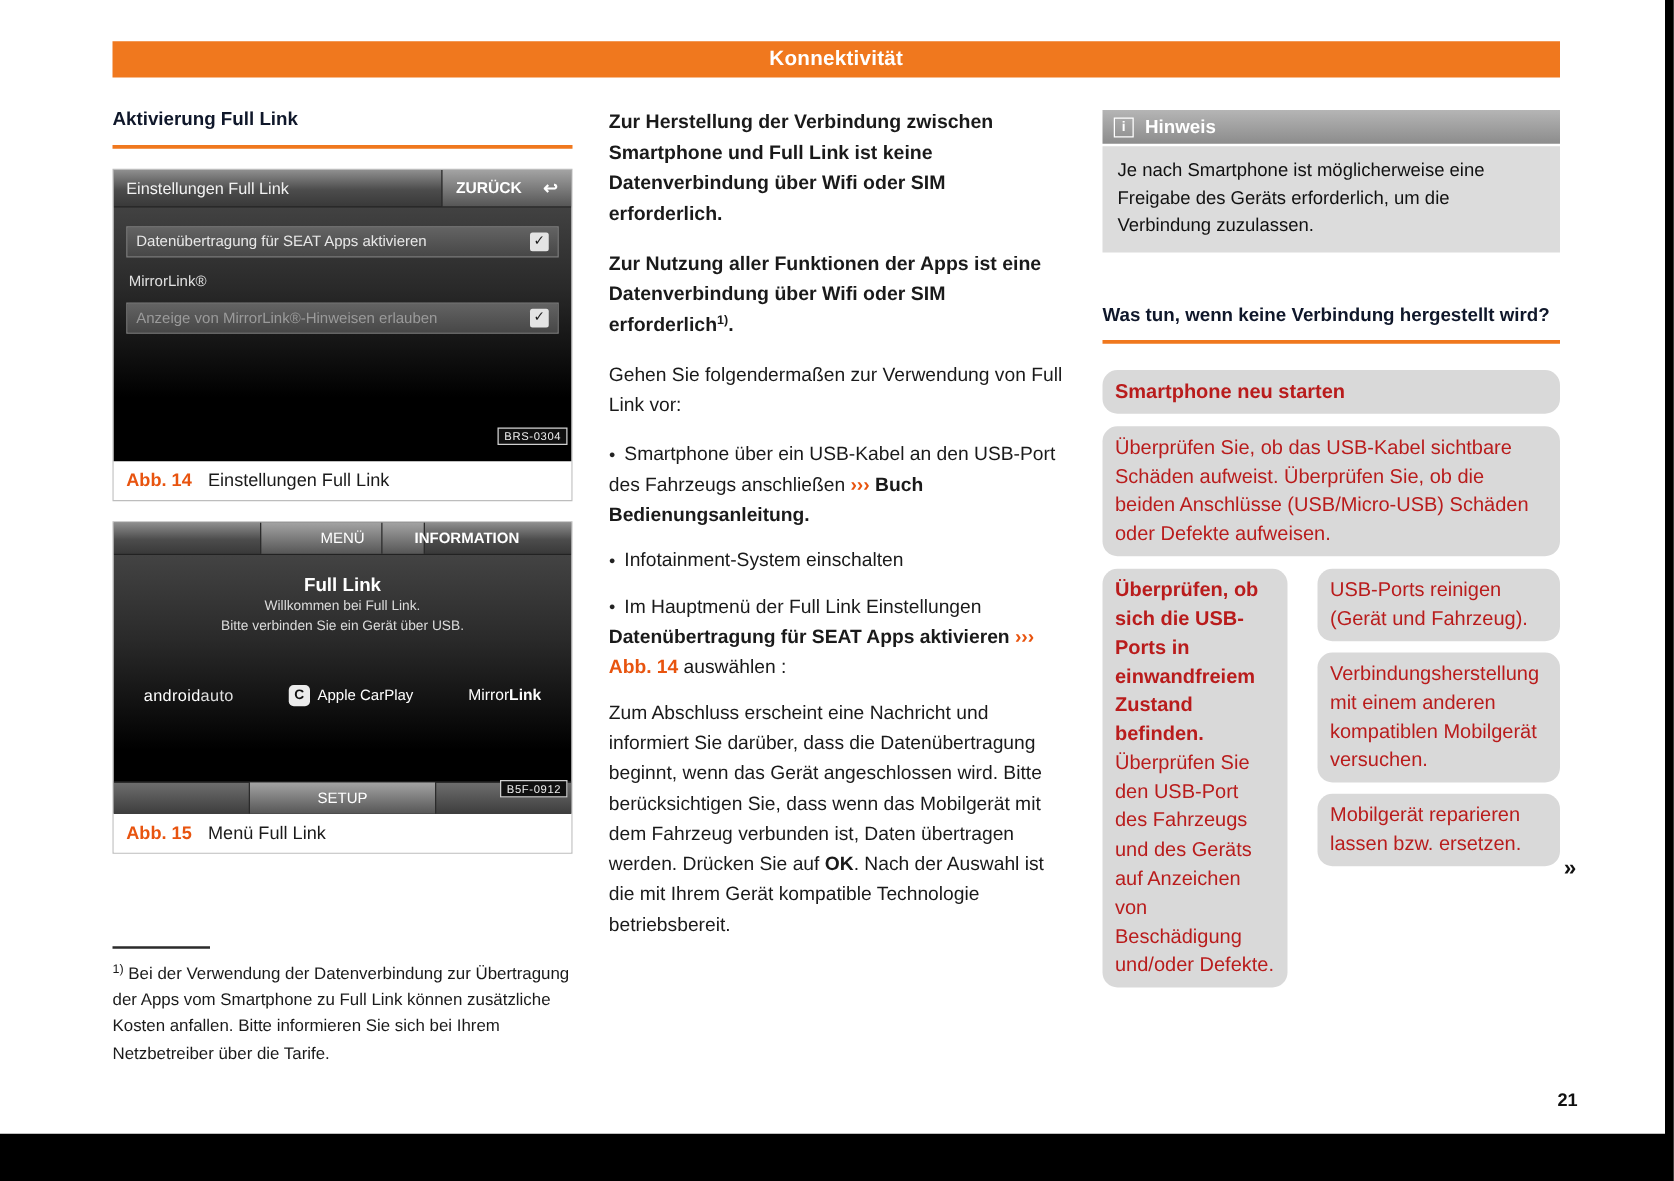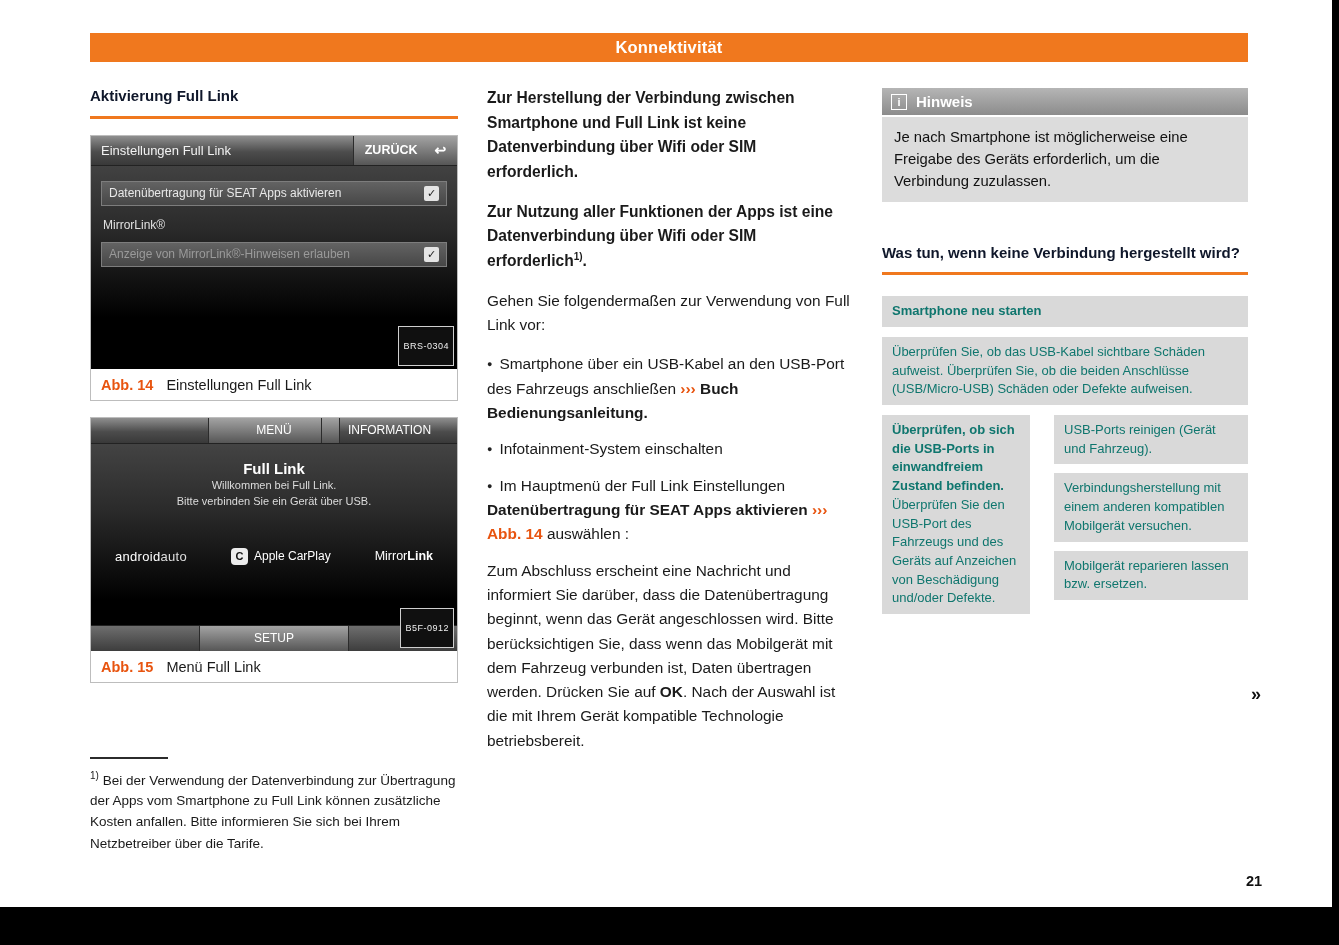--- a/index.html
+++ b/index.html
@@ -63,23 +63,23 @@
     color:#e8e8e8; font-size:12px;
   }
   .scr-row.dim { color:#9a9a9a; margin-top:10px; }
   .scr-check {
     width:15px; height:15px; flex:none;
     background:#e4e4e4; color:#1c1c1c;
     font-size:11px; line-height:15px; text-align:center; border-radius:2px;
   }
   .scr-label { margin:12px 12px 0; color:#e0e0e0; font-size:12px; }
   .scr-code {
-    position:absolute; right:3px; bottom:3px; z-index:3;
+    position:absolute; right:3px; bottom:13px; z-index:3;
     border:1px solid #cfcfcf; background:#101010; color:#eee;
-    font-size:9px; padding:14px 4px; letter-spacing:.5px;
+    font-size:9px; padding:1px 4px; letter-spacing:.5px;
   }
   .fig-caption {
     display:flex; gap:13px; align-items:baseline;
     padding:8px 10px 7px; font-size:14.5px; background:#fff;
   }
   .fig-label { color:#E8540F; font-weight:bold; }
   .fig-text  { color:#1a1a1a; }
 
   
   .scr2-topbar {
@@ -89,21 +89,21 @@
   }
   .scr2-menu, .scr2-info, .scr2-setup {
     display:flex; align-items:center; justify-content:center;
     color:#fff; font-size:12px; height:100%;
   }
   .scr2-menu {
     position:absolute; left:50%; top:0; transform:translateX(-50%); width:132px;
     background:linear-gradient(#a3a3a3,#565656);
     border-left:1px solid #2b2b2b; border-right:1px solid #2b2b2b;
   }
-  .scr2-info { position:absolute; right:0; top:0; width:136px; border-left:1px solid #2b2b2b; }
+  .scr2-info { position:absolute; right:16px; top:0; width:136px; border-left:1px solid #2b2b2b;font-weight:bold; }
   .scr2-title { margin-top:16px; text-align:center; color:#fff; font-weight:bold; font-size:15px; }
   .scr2-line  { text-align:center; color:#dcdcdc; font-size:11px; line-height:1.5; }
   .scr2-line:first-of-type { margin-top:12px; }
   .scr2-logos {
     margin-top:38px; padding:0 24px;
     display:flex; align-items:center; justify-content:space-between;
   }
   .logo-android { color:#fff; font-size:13px; letter-spacing:.3px; }
   .logo-android .a2 { opacity:.85; }
   .logo-carplay { display:flex; align-items:center; gap:6px; color:#fff; font-size:12px; }
@@ -152,21 +152,21 @@
     display:flex; align-items:center; justify-content:center;
   }
   .note-title { color:#fff; font-weight:bold; font-size:15px; }
   .note-body {
     margin-top:2px; background:#DCDCDC;
     padding:9px 12px; font-size:14.8px; line-height:1.5; color:#111;
   }
   .trouble { margin-top:40px; }
   .step-box {
     background:#D9D9D9; padding:6px 10px;
-    font-size:13px; line-height:1.44; color:#0f766e; margin-top:10px;
+    font-size:16px; line-height:1.44; color:#b91c1c; margin-top:10px;border-radius:12px;
   }
   .step-box.first { margin-top:21px; }
   .step-title { font-weight:bold; display:block; }
   .steps-grid { display:flex; gap:8px; margin-top:10px; align-items:stretch; }
   .steps-grid .step-box { margin-top:0; }
   .steps-left { width:148px; flex:none; }
   .steps-right { flex:1; display:flex; flex-direction:column; gap:9px;padding-left:16px; }
 
   
   .continuation { position:absolute; left:1251px; top:684px; font-weight:bold; font-size:18px; color:#111; }

